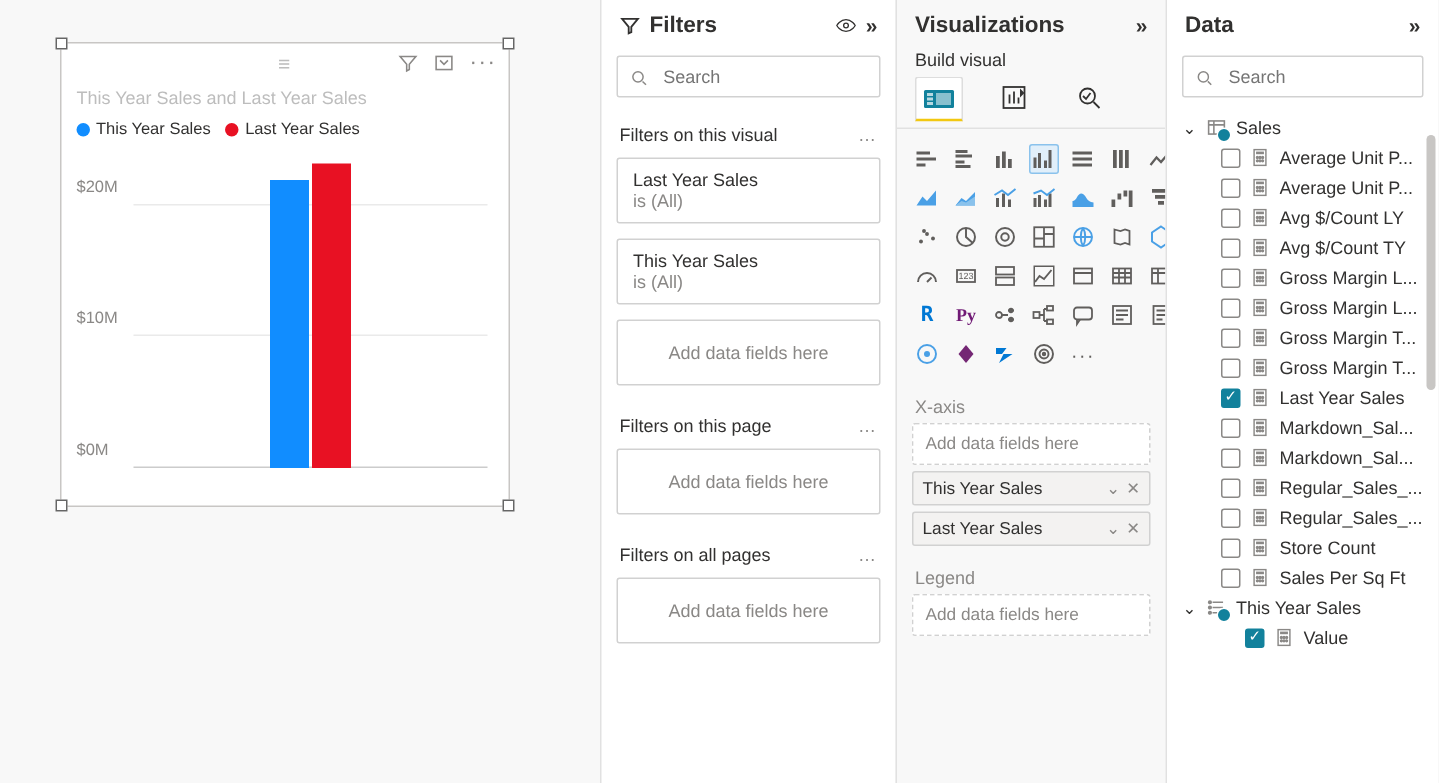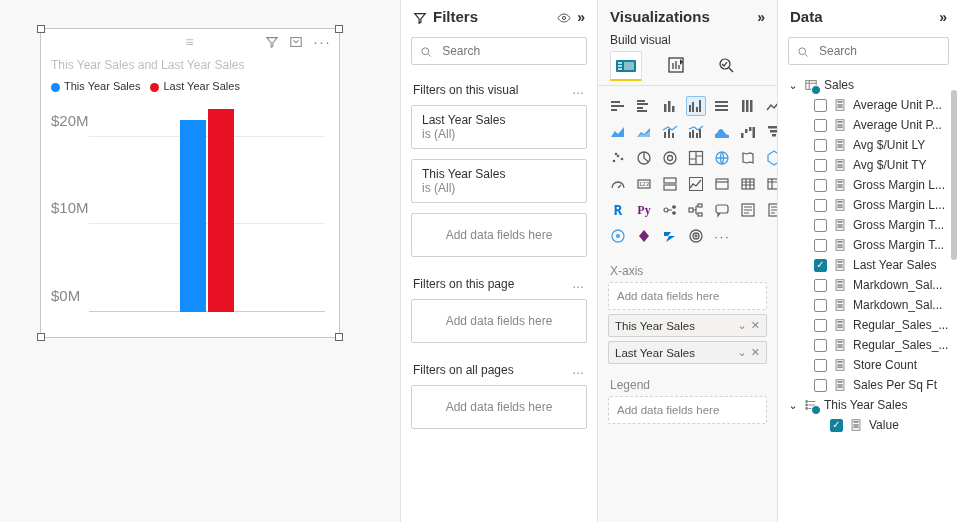--- a/index.html
+++ b/index.html
@@ -56,21 +56,21 @@
   }
   .viz-header-icons .grip{
     position:absolute;left:50%;transform:translateX(-50%);color:var(--txt-light);font-size:14px;letter-spacing:1px;
   }
   .chart-title{
     color:var(--txt-light);font-size:12px;padding:4px 10px;
   }
   .legend{display:flex;gap:10px;padding:4px 10px 10px 10px;font-size:11px;}
   .legend .swatch{width:9px;height:9px;border-radius:50%;display:inline-block;margin-right:4px;vertical-align:middle;}
   .chart-body{position:relative;height:210px;margin:0 14px 8px 10px;}
-  .axis-label{position:absolute;left:0;font-size:15px;color:var(--txt-muted);transform:translateY(-50%);}
+  .axis-label{position:absolute;left:0;font-size:11px;color:var(--txt-muted);transform:translateY(-50%);}
   .grid-line{position:absolute;left:38px;right:0;height:1px;background:#eaeaea;}
   .axis-line{position:absolute;left:38px;right:0;bottom:0;height:1px;background:#ccc;}
   .bars{position:absolute;left:38px;right:0;bottom:0;top:0;display:flex;align-items:flex-end;justify-content:center;gap:2px;}
   .bar{width:26px;}
   
   .pane{
     border-left:1px solid var(--border-light);
     background:var(--bg-pane);
     display:flex;flex-direction:column;
     position:relative;
@@ -640,37 +640,37 @@
             <rect x="3.5" y="2" width="9" height="12"></rect>
             <rect x="5" y="3.5" width="6" height="2" fill="currentColor" stroke="none"></rect>
             <circle cx="6" cy="8" r="0.7" fill="currentColor"></circle>
             <circle cx="8" cy="8" r="0.7" fill="currentColor"></circle>
             <circle cx="10" cy="8" r="0.7" fill="currentColor"></circle>
             <circle cx="6" cy="10.5" r="0.7" fill="currentColor"></circle>
             <circle cx="8" cy="10.5" r="0.7" fill="currentColor"></circle>
             <circle cx="10" cy="10.5" r="0.7" fill="currentColor"></circle>
           </svg>
         </span>
-        <span class="label">Avg $/Unit LY</span>
-      </div>
-      <div class="tree-row indent">
-        <span class="cb"></span>
-        <span class="ficon">
-          <svg class="svg-ico" viewBox="0 0 16 16" fill="none" stroke="currentColor" stroke-width="1.1">
-            <rect x="3.5" y="2" width="9" height="12"></rect>
-            <rect x="5" y="3.5" width="6" height="2" fill="currentColor" stroke="none"></rect>
-            <circle cx="6" cy="8" r="0.7" fill="currentColor"></circle>
-            <circle cx="8" cy="8" r="0.7" fill="currentColor"></circle>
-            <circle cx="10" cy="8" r="0.7" fill="currentColor"></circle>
-            <circle cx="6" cy="10.5" r="0.7" fill="currentColor"></circle>
-            <circle cx="8" cy="10.5" r="0.7" fill="currentColor"></circle>
-            <circle cx="10" cy="10.5" r="0.7" fill="currentColor"></circle>
-          </svg>
-        </span>
-        <span class="label">Avg $/Unit TY</span>
+        <span class="label">Avg $/Count LY</span>
+      </div>
+      <div class="tree-row indent">
+        <span class="cb"></span>
+        <span class="ficon">
+          <svg class="svg-ico" viewBox="0 0 16 16" fill="none" stroke="currentColor" stroke-width="1.1">
+            <rect x="3.5" y="2" width="9" height="12"></rect>
+            <rect x="5" y="3.5" width="6" height="2" fill="currentColor" stroke="none"></rect>
+            <circle cx="6" cy="8" r="0.7" fill="currentColor"></circle>
+            <circle cx="8" cy="8" r="0.7" fill="currentColor"></circle>
+            <circle cx="10" cy="8" r="0.7" fill="currentColor"></circle>
+            <circle cx="6" cy="10.5" r="0.7" fill="currentColor"></circle>
+            <circle cx="8" cy="10.5" r="0.7" fill="currentColor"></circle>
+            <circle cx="10" cy="10.5" r="0.7" fill="currentColor"></circle>
+          </svg>
+        </span>
+        <span class="label">Avg $/Count TY</span>
       </div>
       <div class="tree-row indent">
         <span class="cb"></span>
         <span class="ficon">
           <svg class="svg-ico" viewBox="0 0 16 16" fill="none" stroke="currentColor" stroke-width="1.1">
             <rect x="3.5" y="2" width="9" height="12"></rect>
             <rect x="5" y="3.5" width="6" height="2" fill="currentColor" stroke="none"></rect>
             <circle cx="6" cy="8" r="0.7" fill="currentColor"></circle>
             <circle cx="8" cy="8" r="0.7" fill="currentColor"></circle>
             <circle cx="10" cy="8" r="0.7" fill="currentColor"></circle>

